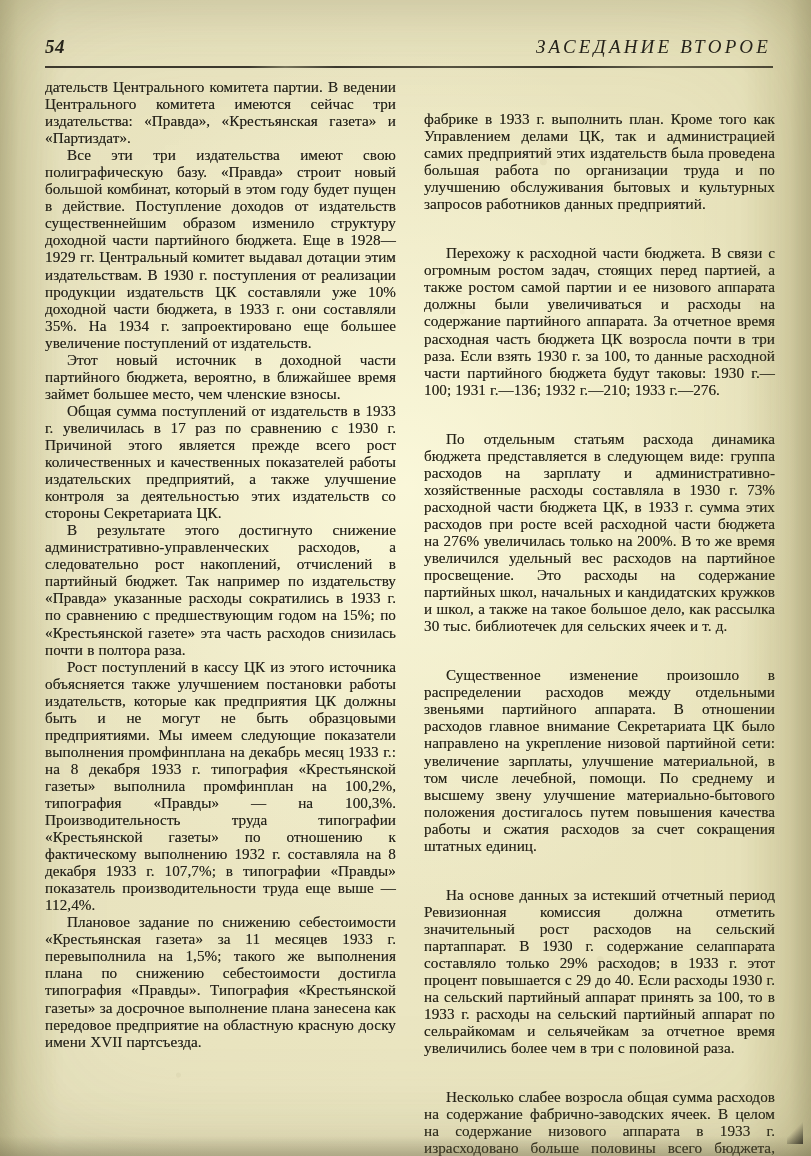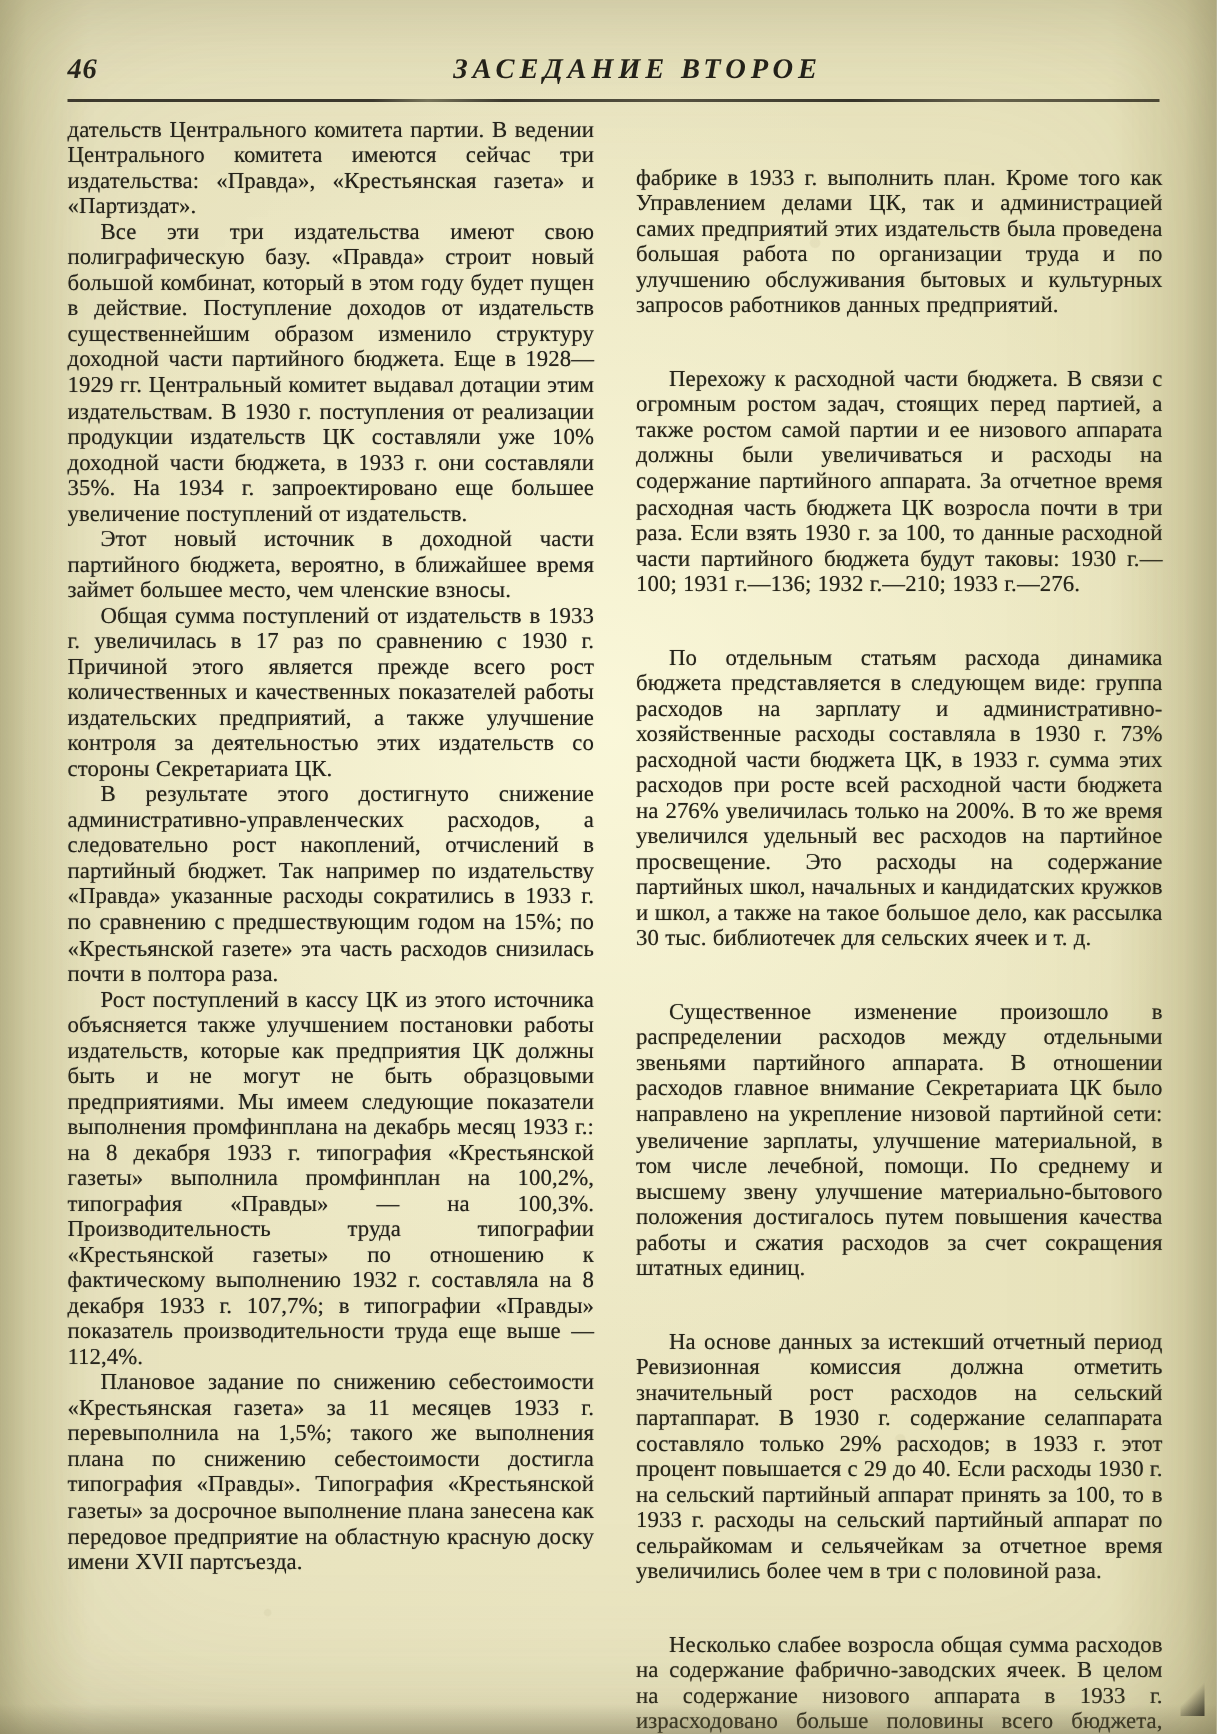--- a/index.html
+++ b/index.html
@@ -80,23 +80,23 @@
     font-weight: bold;
     font-style: italic;
     font-size: 19px;
     letter-spacing: 0.5px;
     color: #201e18;
   }
   #head-title {
     position: absolute;
     left: 0; right: 0;
     top: 0;
-    text-align: center;
+    text-align: right;
     font-style: italic;
-    font-weight: bold;
+    font-weight: normal;
     font-size: 19px;
     letter-spacing: 3.2px;
     color: #201e18;
     padding-left: 34px;
   }
   #head-rule {
     position: absolute;
     left: 45px;
     right: 38px;
     top: 66px;
@@ -139,21 +139,21 @@
   .col p.para + p.para { margin-top: 0; }
   
   #col-right p.para { color: #262419; margin-top: 32px; }
 </style>
 </head>
 <body>
 
 <div id="page">
 
   <header id="running-head">
-    <div id="folio">46</div>
+    <div id="folio">54</div>
     <div id="head-title">ЗАСЕДАНИЕ ВТОРОЕ</div>
   </header>
   <div id="head-rule"></div>
 
   <div id="columns">
     <div class="col" id="col-left">
       <p class="para cont">дательств Центрального комитета партии. В ведении Центрального комитета имеются сейчас три издательства: «Правда», «Крестьянская газета» и «Партиздат».</p>
       <p class="para">Все эти три издательства имеют свою полиграфическую базу. «Правда» строит новый большой комбинат, который в этом году будет пущен в действие. Поступление доходов от издательств существеннейшим образом изменило структуру доходной части партийного бюджета. Еще в 1928—1929 гг. Центральный комитет выдавал дотации этим издательствам. В 1930 г. поступления от реализации продукции издательств ЦК составляли уже 10% доходной части бюджета, в 1933 г. они составляли 35%. На 1934 г. запроектировано еще большее увеличение поступлений от издательств.</p>
       <p class="para">Этот новый источник в доходной части партийного бюджета, вероятно, в ближайшее время займет большее место, чем членские взносы.</p>
       <p class="para">Общая сумма поступлений от издательств в 1933 г. увеличилась в 17 раз по сравнению с 1930 г. Причиной этого является прежде всего рост количественных и качественных показателей работы издательских предприятий, а также улучшение контроля за деятельностью этих издательств со стороны Секретариата ЦК.</p>

